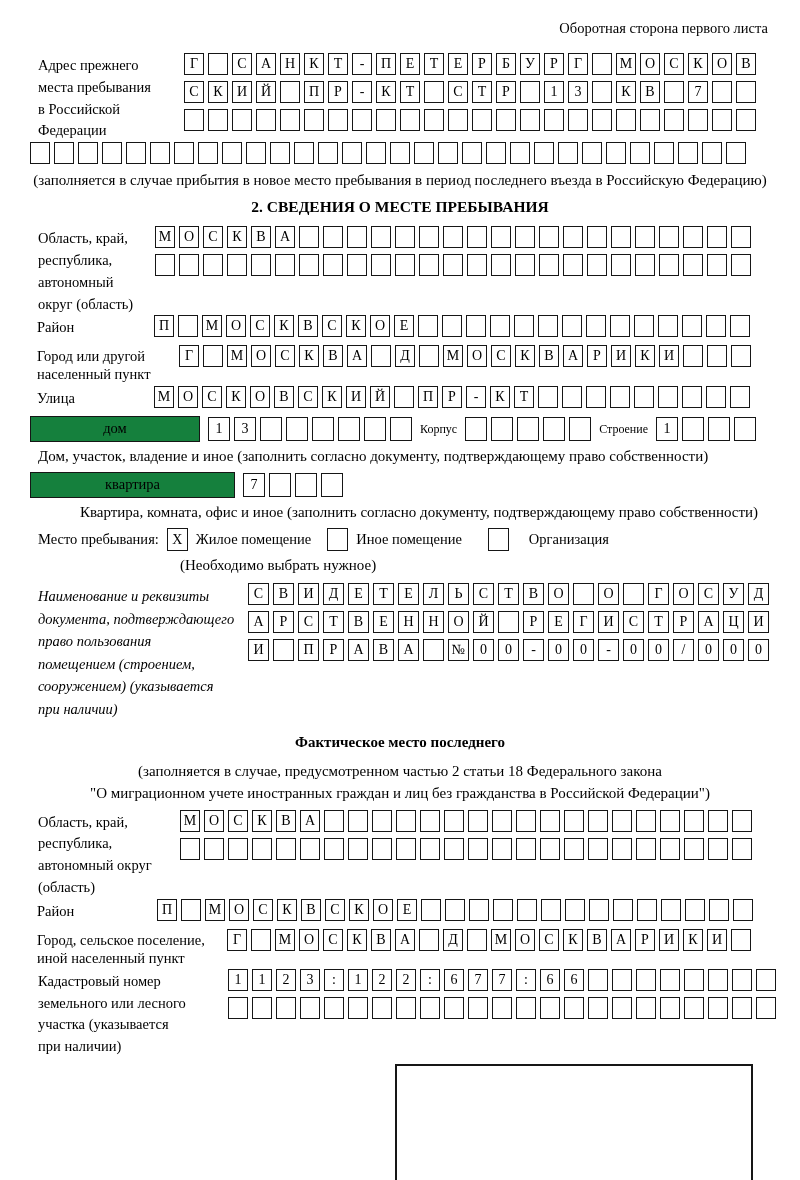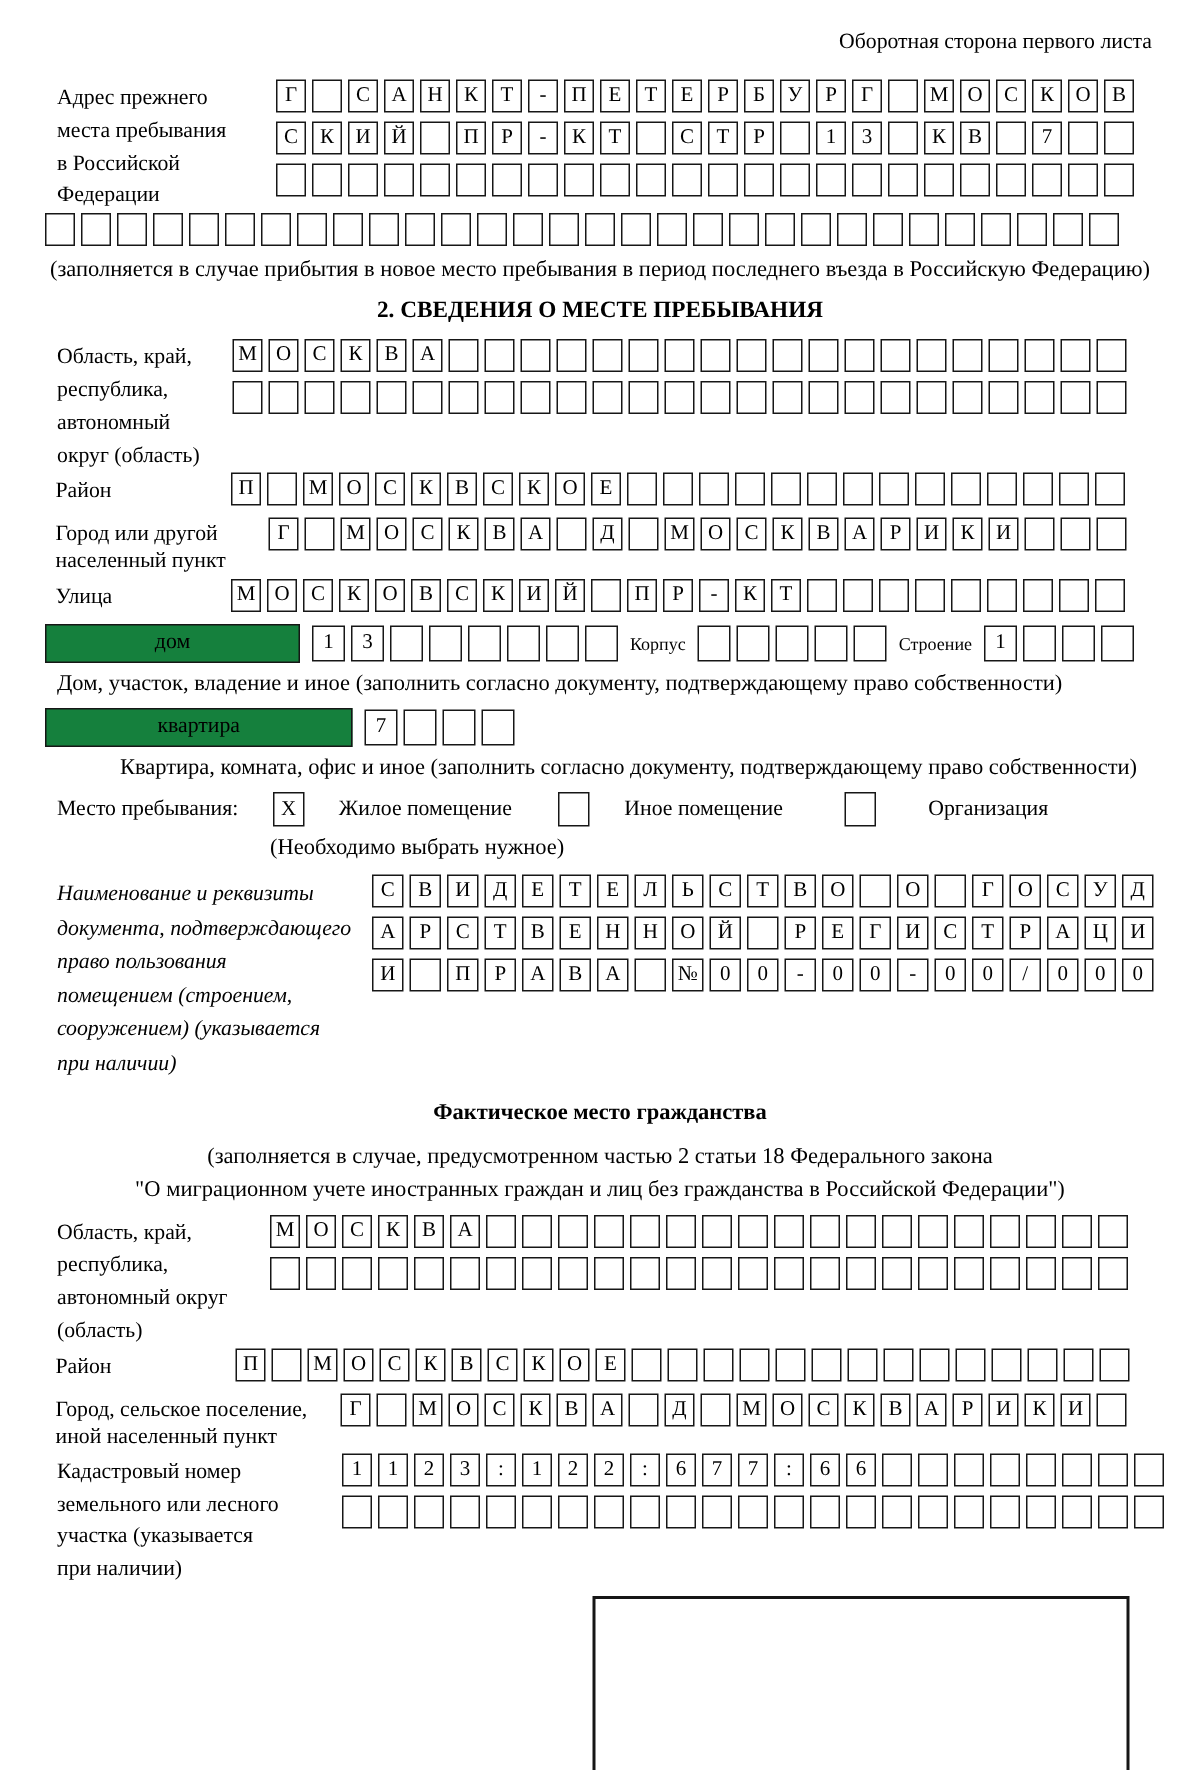--- a/index.html
+++ b/index.html
@@ -38,21 +38,21 @@
   .widebox{
     border:1.8px solid #161616;box-sizing:border-box;height:26px;
     display:flex;align-items:center;justify-content:center;
     font-size:14.5px;background:#15803d;flex-shrink:0;
   }
   .inline-lbl{font-size:12px;line-height:26px;white-space:nowrap;}
   .houserow{display:flex;align-items:center;gap:8px;padding-left:30px;margin-bottom:4px;}
   .houserow .boxrow{margin-bottom:0;}
   .houserow .box{height:24px;}
   .stayrow{
-    display:flex;align-items:center;gap:23px;padding-left:38px;
+    display:flex;align-items:center;gap:8px;padding-left:38px;
     font-size:14.5px;margin-top:4px;
   }
   .cb{width:21px;height:23px;}
   .stay-note{margin:4px 0 8px 0;text-align:left;padding-left:180px;}
   .stamp-box{
     margin:6px 0 8px 395px;width:358px;height:174px;
     border:2px solid #161616;box-sizing:border-box;background:#fff;
   }
   .mb2{margin-bottom:2px;padding-left:37px;}
 </style>
@@ -466,21 +466,21 @@
           <div class="box">0</div>
           <div class="box">0</div>
           <div class="box">/</div>
           <div class="box">0</div>
           <div class="box">0</div>
           <div class="box">0</div>
         </div>
     </div>
   </div>
 
-  <div class="sub-title">Фактическое место гражданства</div>
+  <div class="sub-title">Фактическое место последнего</div>
   <div class="note">(заполняется в случае, предусмотренном частью 2 статьи 18 Федерального закона</div>
   <div class="note" style="margin-top:-4px;">"О миграционном учете иностранных граждан и лиц без гражданства в Российской Федерации")</div>
 
   <div class="frow">
     <div class="lbl" style="width:142px;">Область, край,
 республика,
 автономный округ
 (область)</div>
     <div class="rows">
       <div class="boxrow">

